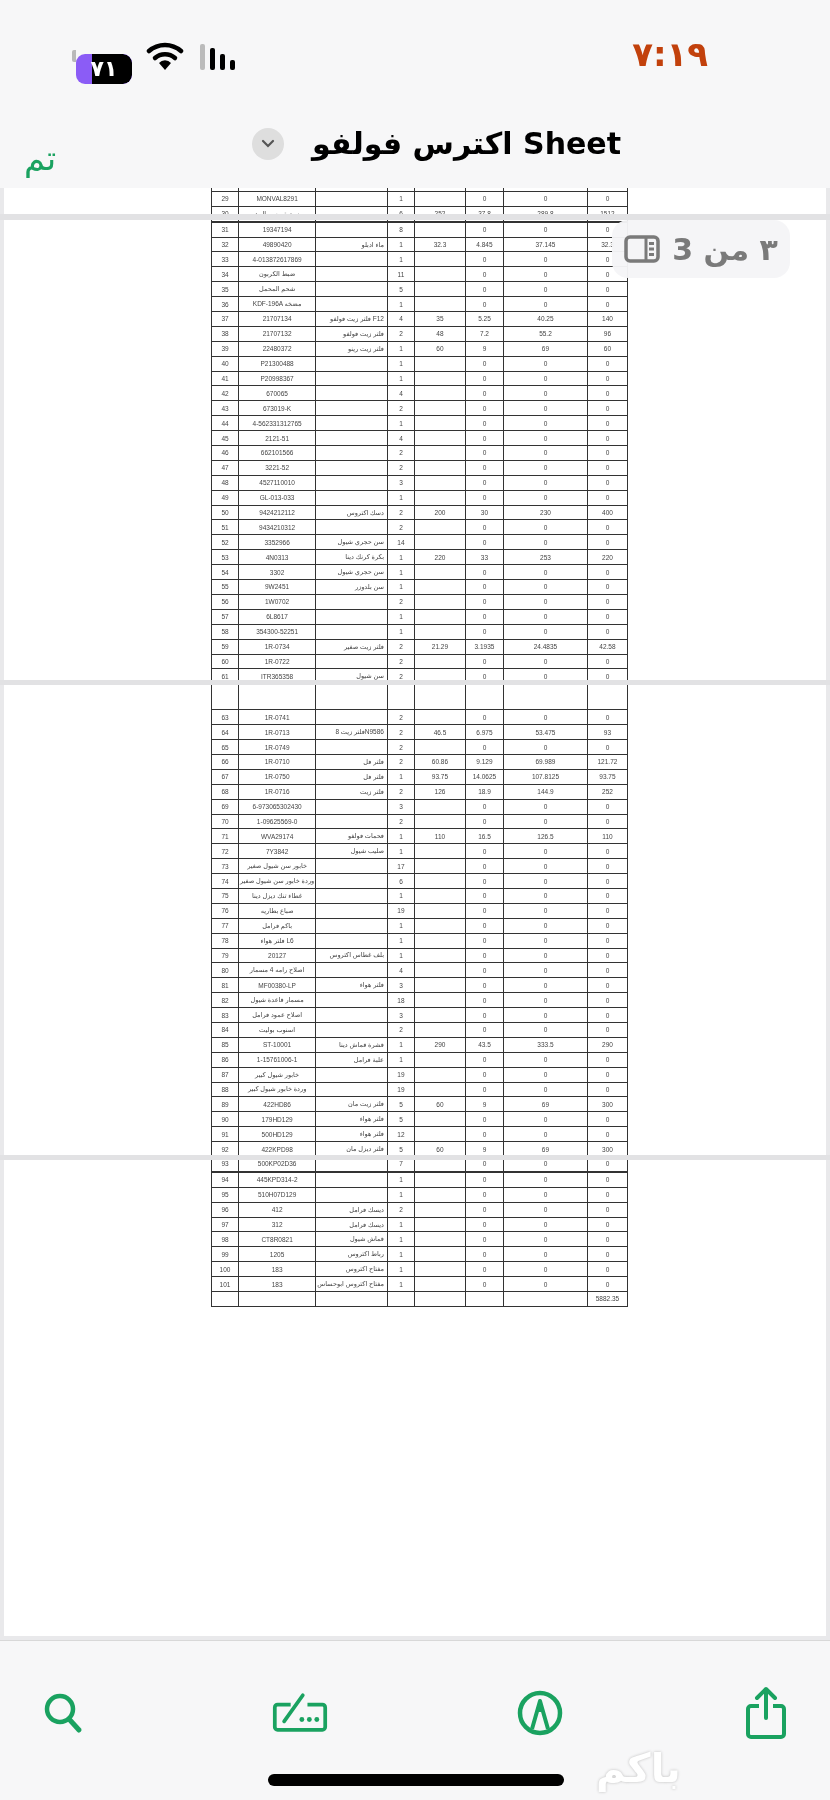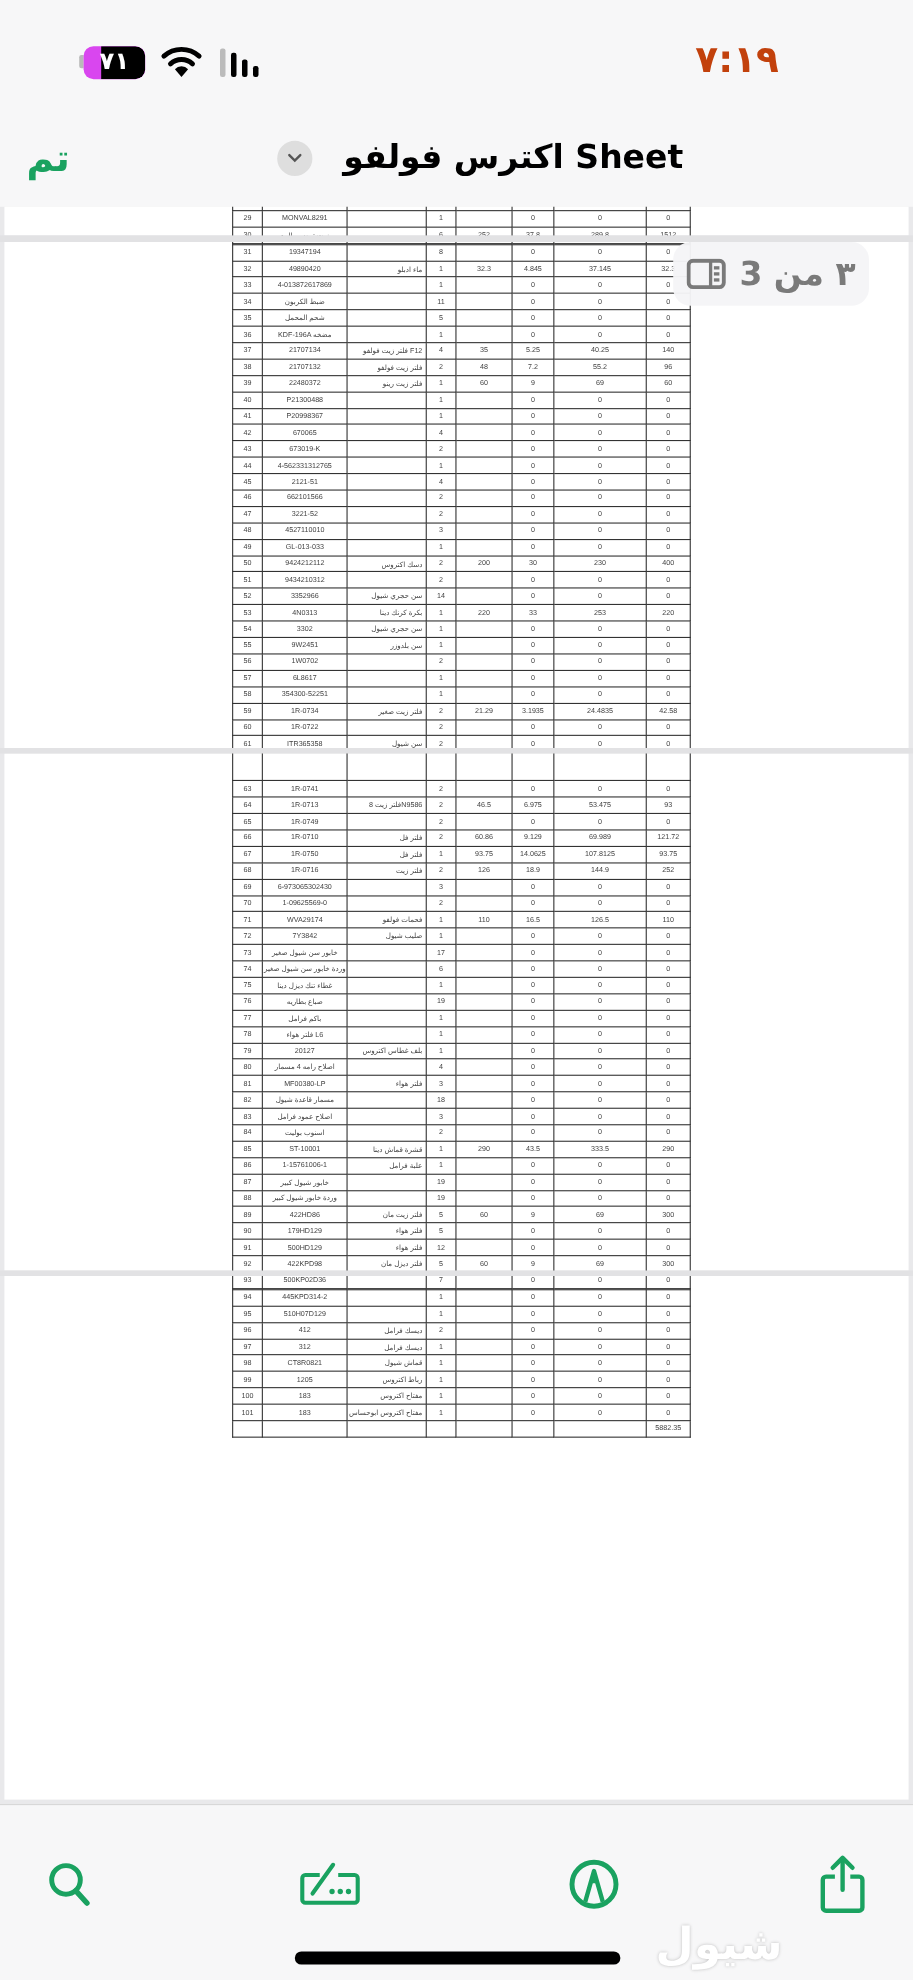--- a/index.html
+++ b/index.html
@@ -1,26 +1,26 @@
 <!DOCTYPE html>
 <html><head>
 <meta charset="utf-8">
 <style>
   * { box-sizing: border-box; margin: 0; padding: 0; }
   body { width: 830px; height: 1800px; background: #f7f7f8; font-family: "Liberation Sans", sans-serif; position: relative; overflow: hidden; }
   .status-bar { position: absolute; top: 0; left: 0; width: 830px; height: 110px; }
   .time { position: absolute; right: 122px; top: 34px; font-size: 34px; font-weight: bold; color: #c2410c; font-family: "DejaVu Sans", sans-serif; }
-  .battery { position: absolute; left: 76px; top: 42px; width: 56px; height: 30px; border-radius: 9px; background: #d946ef; overflow: hidden; }
+  .battery { position: absolute; left: 76px; top: 54px; width: 56px; height: 30px; border-radius: 9px; background: #8b5cf6; overflow: hidden; }
   .battery-fill { position: absolute; left: 16px; top: 0; right: 0; bottom: 0; background: #000; border-radius: 0 9px 9px 0; }
   .battery-text { position: absolute; left: 0; right: 0; top: 2px; text-align: center; color: #fff; font-weight: bold; font-size: 22px; font-family: "DejaVu Sans", sans-serif; }
   .battery-nub { position: absolute; left: 72px; top: 50px; width: 4px; height: 12px; background: #b9b9b9; border-radius: 2px 0 0 2px; }
   .wifi { position: absolute; left: 146px; top: 40px; width: 38px; height: 32px; }
   .signal { position: absolute; left: 200px; top: 42px; width: 44px; height: 30px; }
   .nav-bar { position: absolute; top: 110px; left: 0; width: 830px; height: 78px; }
-  .done-btn { position: absolute; left: 24px; top: 14px; font-size: 34px; font-weight: bold; color: #1aa260; font-family: "DejaVu Sans", sans-serif; }
+  .done-btn { position: absolute; left: 24px; top: 28px; font-size: 34px; font-weight: normal; color: #1aa260; font-family: "DejaVu Sans", sans-serif; }
   .title-wrap { position: absolute; left: 252px; top: 16px; display: flex; align-items: center; gap: 28px; }
   .chevron-btn { width: 32px; height: 32px; border-radius: 50%; background: #dedede; display: flex; align-items: center; justify-content: center; }
   .title { font-size: 30px; font-weight: bold; color: #000; font-family: "DejaVu Sans", sans-serif; }
   .doc-area { position: absolute; top: 188px; left: 0; width: 830px; height: 1452px; background: #e9e9eb; overflow: hidden; }
   .page { position: absolute; left: 4px; width: 822px; background: #fff; }
   .sheet { position: absolute; left: 211px; border-collapse: collapse; font-size: 6.5px; color: #444; }
   .sheet td { border: 1px solid #333; height: 14.9px; text-align: center; padding: 0 1px; white-space: nowrap; overflow: hidden; }
   .sheet td.c1 { width: 27px; } .sheet td.c2 { width: 72px; } .sheet td.c3 { width: 69px; text-align: right; padding-right: 3px; }
   .sheet td.c4 { width: 27px; } .sheet td.c5 { width: 51px; } .sheet td.c6 { width: 38px; } .sheet td.c7 { width: 84px; } .sheet td.c8 { width: 40px; }
   .page-pill { position: absolute; left: 612px; top: 220px; width: 178px; height: 58px; background: rgba(245,245,247,0.96); border-radius: 16px; display: flex; align-items: center; justify-content: center; gap: 12px; }
@@ -891,14 +891,14 @@
   </div>
   <div class="tb-btn" style="left:738px;">
     <svg width="42" height="54" viewBox="0 0 42 54">
       <path d="M14 20 H6 a3 3 0 0 0 -3 3 V48 a3 3 0 0 0 3 3 H36 a3 3 0 0 0 3 -3 V23 a3 3 0 0 0 -3 -3 H28" stroke="#1aa260" stroke-width="4" fill="none"></path>
       <line x1="21" y1="4" x2="21" y2="32" stroke="#1aa260" stroke-width="4" stroke-linecap="round"></line>
       <path d="M12 12 L21 3 L30 12" stroke="#1aa260" stroke-width="4" fill="none" stroke-linecap="round" stroke-linejoin="round"></path>
     </svg>
   </div>
 </div>
 
-<div class="watermark">شيول</div>
+<div class="watermark">باكم</div>
 <div class="home-indicator"></div>
 
 </body></html>

